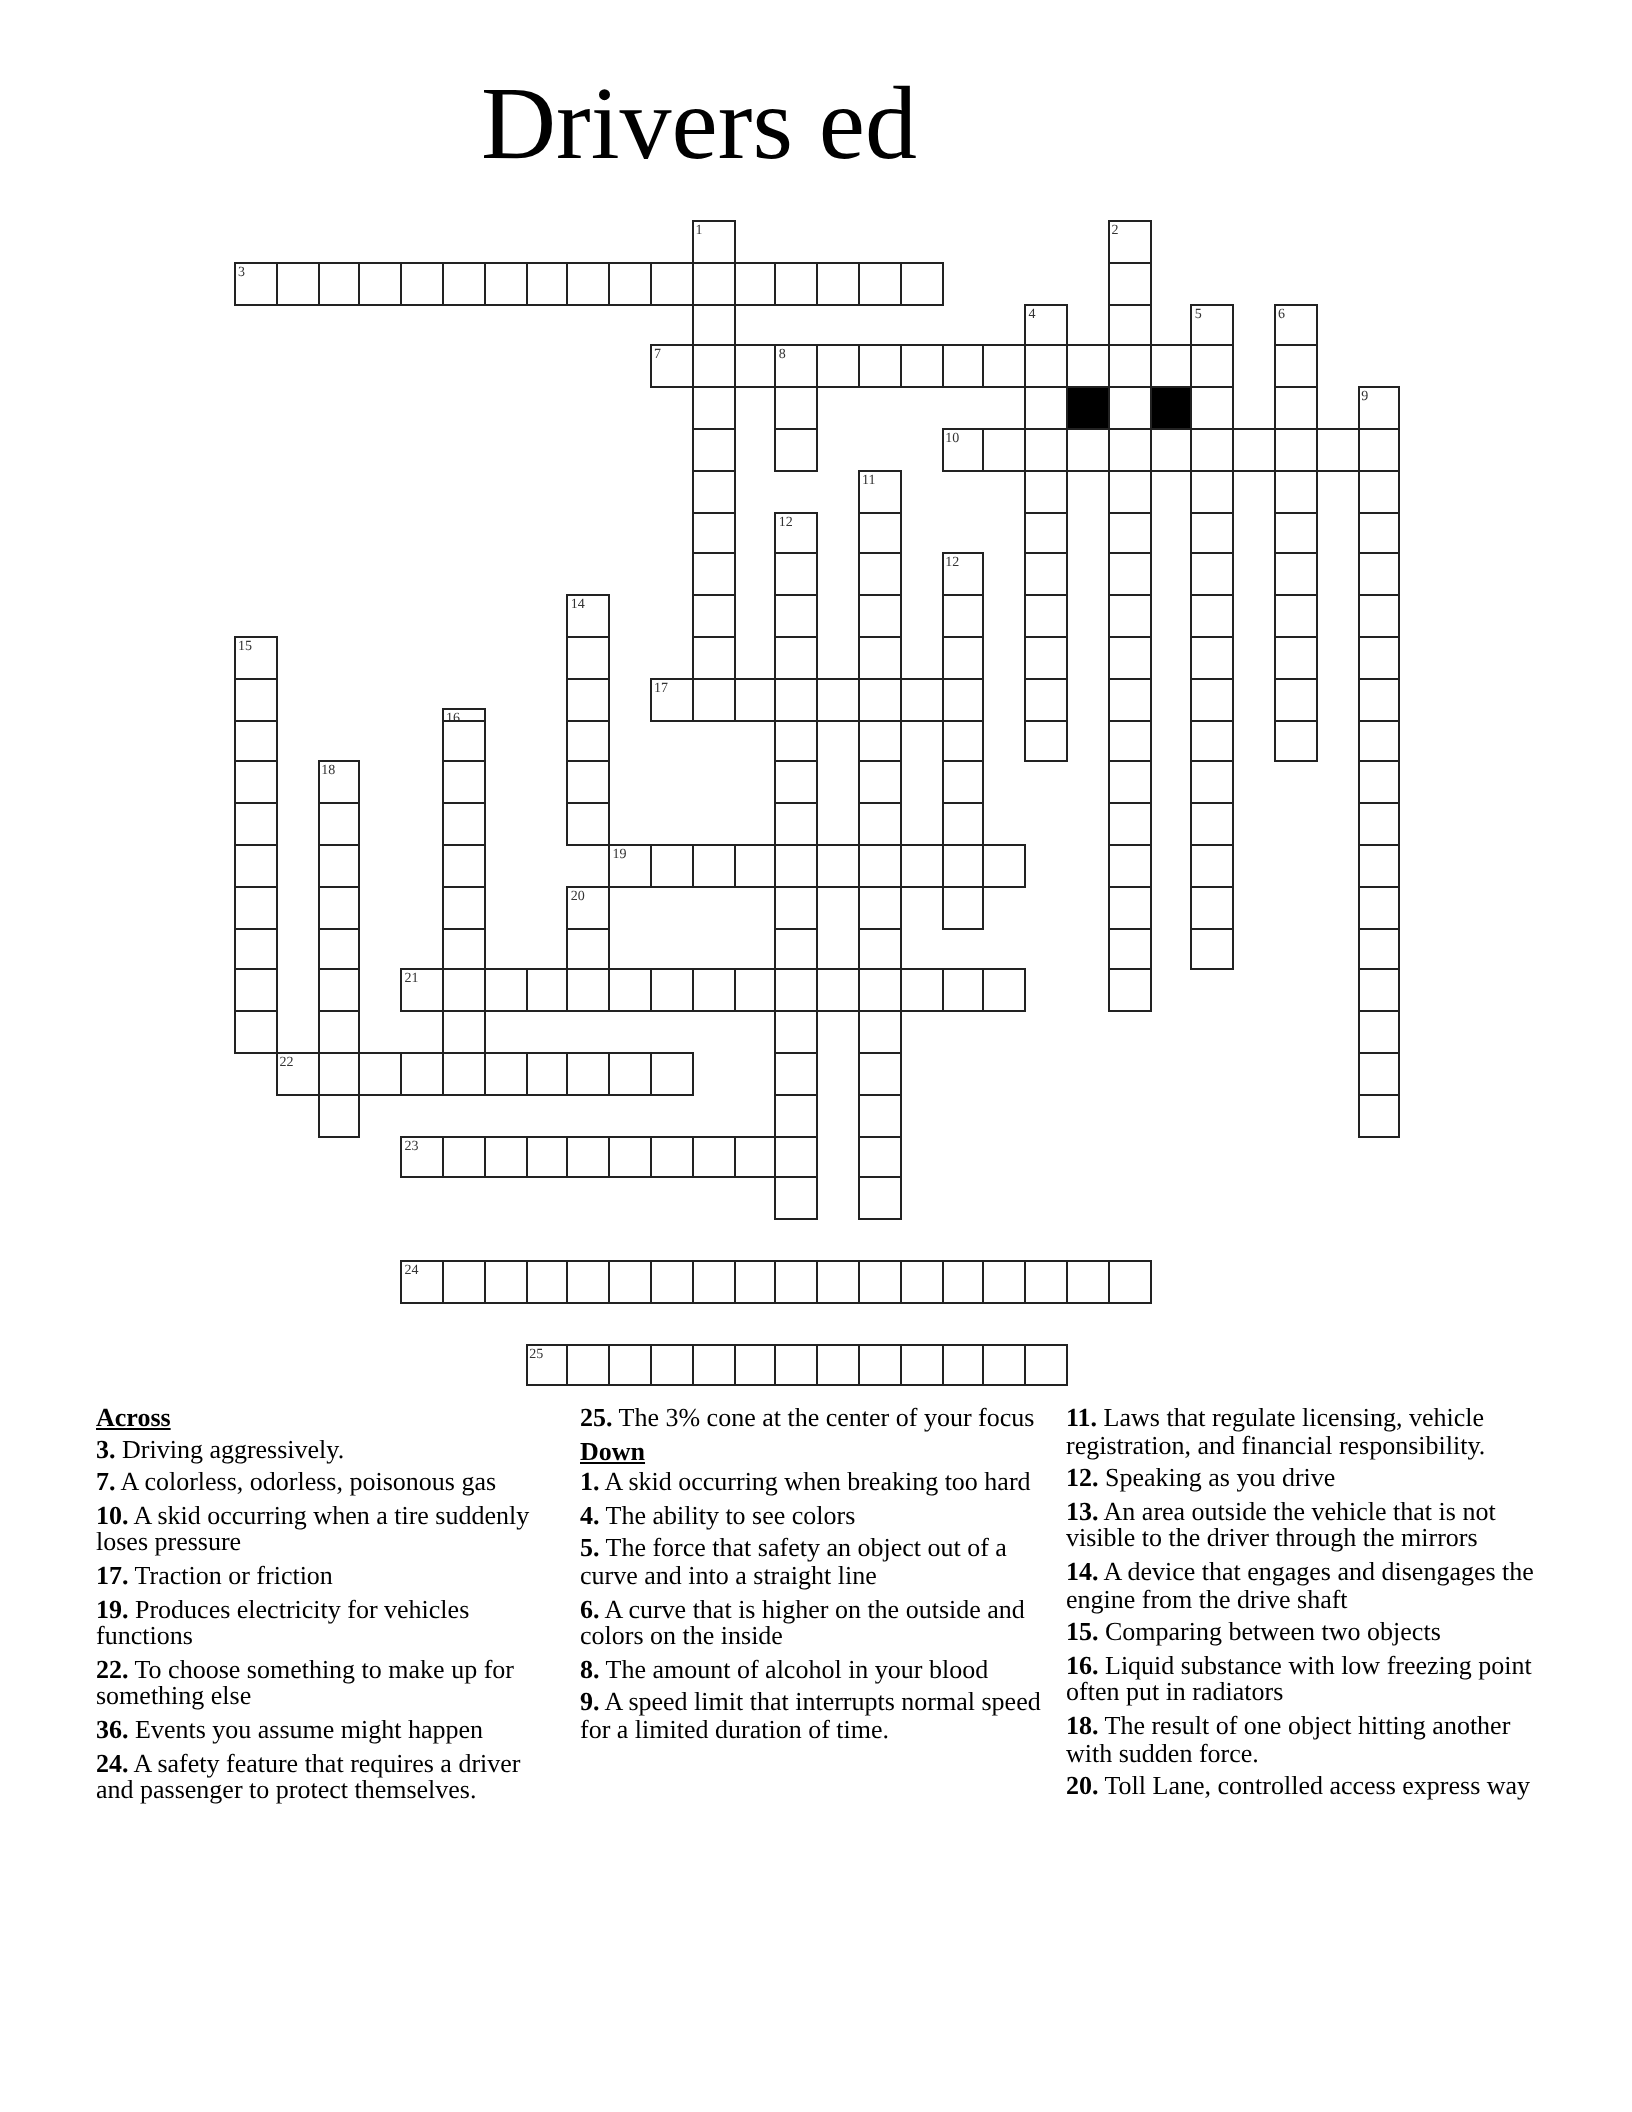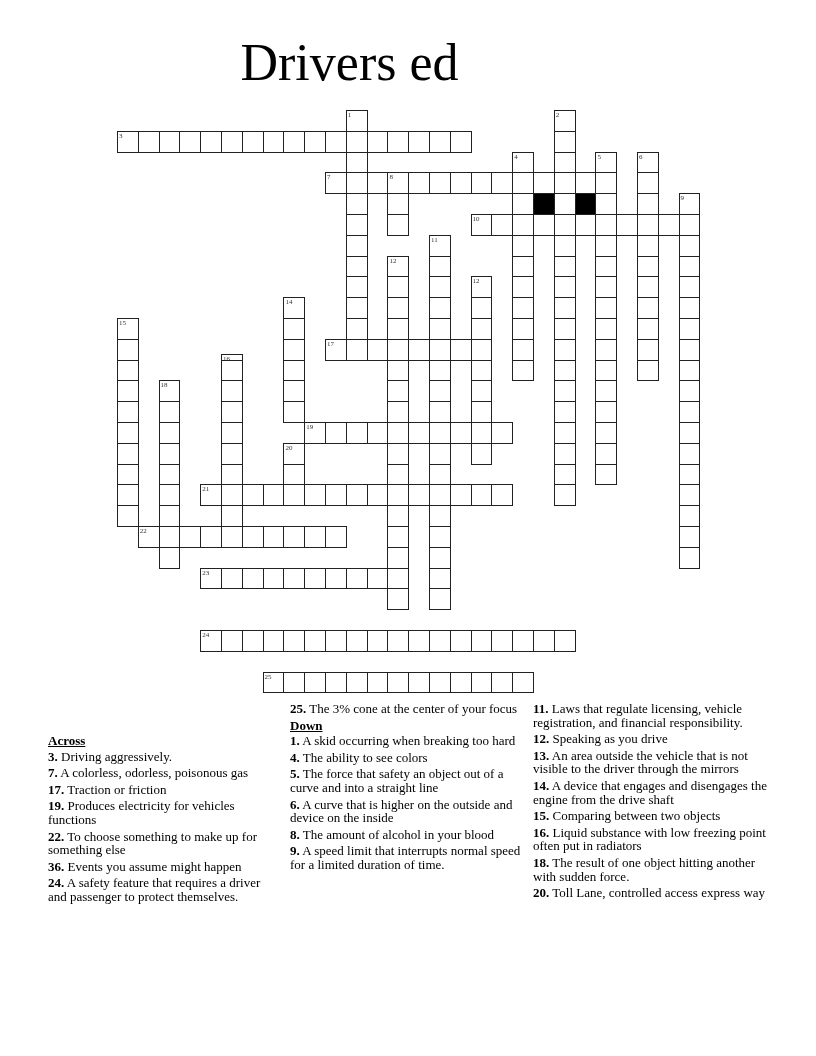--- a/index.html
+++ b/index.html
@@ -3,21 +3,21 @@
 <meta charset="utf-8">
 <style>
   html, body { margin: 0; padding: 0; background: #ffffff; }
   body { width: 816px; height: 1056px; position: relative; overflow: hidden; font-family: "Liberation Serif", "DejaVu Serif", serif; color: #000; }
   .title { position: absolute; left: 0; top: 30px; width: 699px; text-align: center; font-size: 52px; line-height: 66px; font-family: "Liberation Serif", serif; }
   #grid { position: absolute; left: 0; top: 0; width: 816px; height: 700px; }
   .cell { position: absolute; box-sizing: border-box; width: 21.8px; height: 21.8px; border: 1px solid #222; background: #fff; }
   .cell.black { background: #000; }
   .num { position: absolute; left: 1px; top: 0px; font-size: 7px; line-height: 8px; color: #333; font-family: "Liberation Serif", serif; }
   .col { position: absolute; top: 702px; font-size: 13px; line-height: 13.6px; }
-  .col1 { left: 48px; width: 230px; margin-top: 32px; }
+  .col1 { left: 48px; width: 230px; }
   .col2 { left: 290px; width: 232px; }
   .col3 { left: 533px; width: 235px; }
   .heading { font-weight: bold; text-decoration: underline; margin-bottom: 2px; }
   .clue { margin-bottom: 3px; }
   .clue b { font-weight: bold; }
 </style>
 </head>
 <body>
 
 <div class="title">Drivers ed</div>
@@ -347,34 +347,35 @@
     </div>
     <div class="cell" style="left: 283.4px; top: 463.6px;"></div>
     <div class="cell black" style="left: 533px; top: 193.2px;"></div>
     <div class="cell black" style="left: 574.6px; top: 193.2px;"></div>
   </div>
 
 <div class="col col1">
   <div class="heading">Across</div>
   <div class="clue"><b>3.</b><span> Driving aggressively.</span></div>
   <div class="clue"><b>7.</b><span> A colorless, odorless, poisonous gas</span></div>
+  <div class="clue"><b>10.</b><span> A skid occurring when a tire suddenly loses pressure</span></div>
   <div class="clue"><b>17.</b><span> Traction or friction</span></div>
   <div class="clue"><b>19.</b><span> Produces electricity for vehicles functions</span></div>
   <div class="clue"><b>22.</b><span> To choose something to make up for something else</span></div>
   <div class="clue"><b>36.</b><span> Events you assume might happen</span></div>
   <div class="clue"><b>24.</b><span> A safety feature that requires a driver and passenger to protect themselves.</span></div>
 </div>
 
 <div class="col col2">
   <div class="clue"><b>25.</b><span> The 3% cone at the center of your focus</span></div>
   <div class="heading">Down</div>
   <div class="clue"><b>1.</b><span> A skid occurring when breaking too hard</span></div>
   <div class="clue"><b>4.</b><span> The ability to see colors</span></div>
   <div class="clue"><b>5.</b><span> The force that safety an object out of a curve and into a straight line</span></div>
-  <div class="clue"><b>6.</b><span> A curve that is higher on the outside and device on the inside</span></div>
+  <div class="clue"><b>6.</b><span> A curve that is higher on the outside and colors on the inside</span></div>
   <div class="clue"><b>8.</b><span> The amount of alcohol in your blood</span></div>
   <div class="clue"><b>9.</b><span> A speed limit that interrupts normal speed for a limited duration of time.</span></div>
 </div>
 
 <div class="col col3">
   <div class="clue"><b>11.</b><span> Laws that regulate licensing, vehicle registration, and financial responsibility.</span></div>
   <div class="clue"><b>12.</b><span> Speaking as you drive</span></div>
   <div class="clue"><b>13.</b><span> An area outside the vehicle that is not visible to the driver through the mirrors</span></div>
   <div class="clue"><b>14.</b><span> A device that engages and disengages the engine from the drive shaft</span></div>
   <div class="clue"><b>15.</b><span> Comparing between two objects</span></div>

